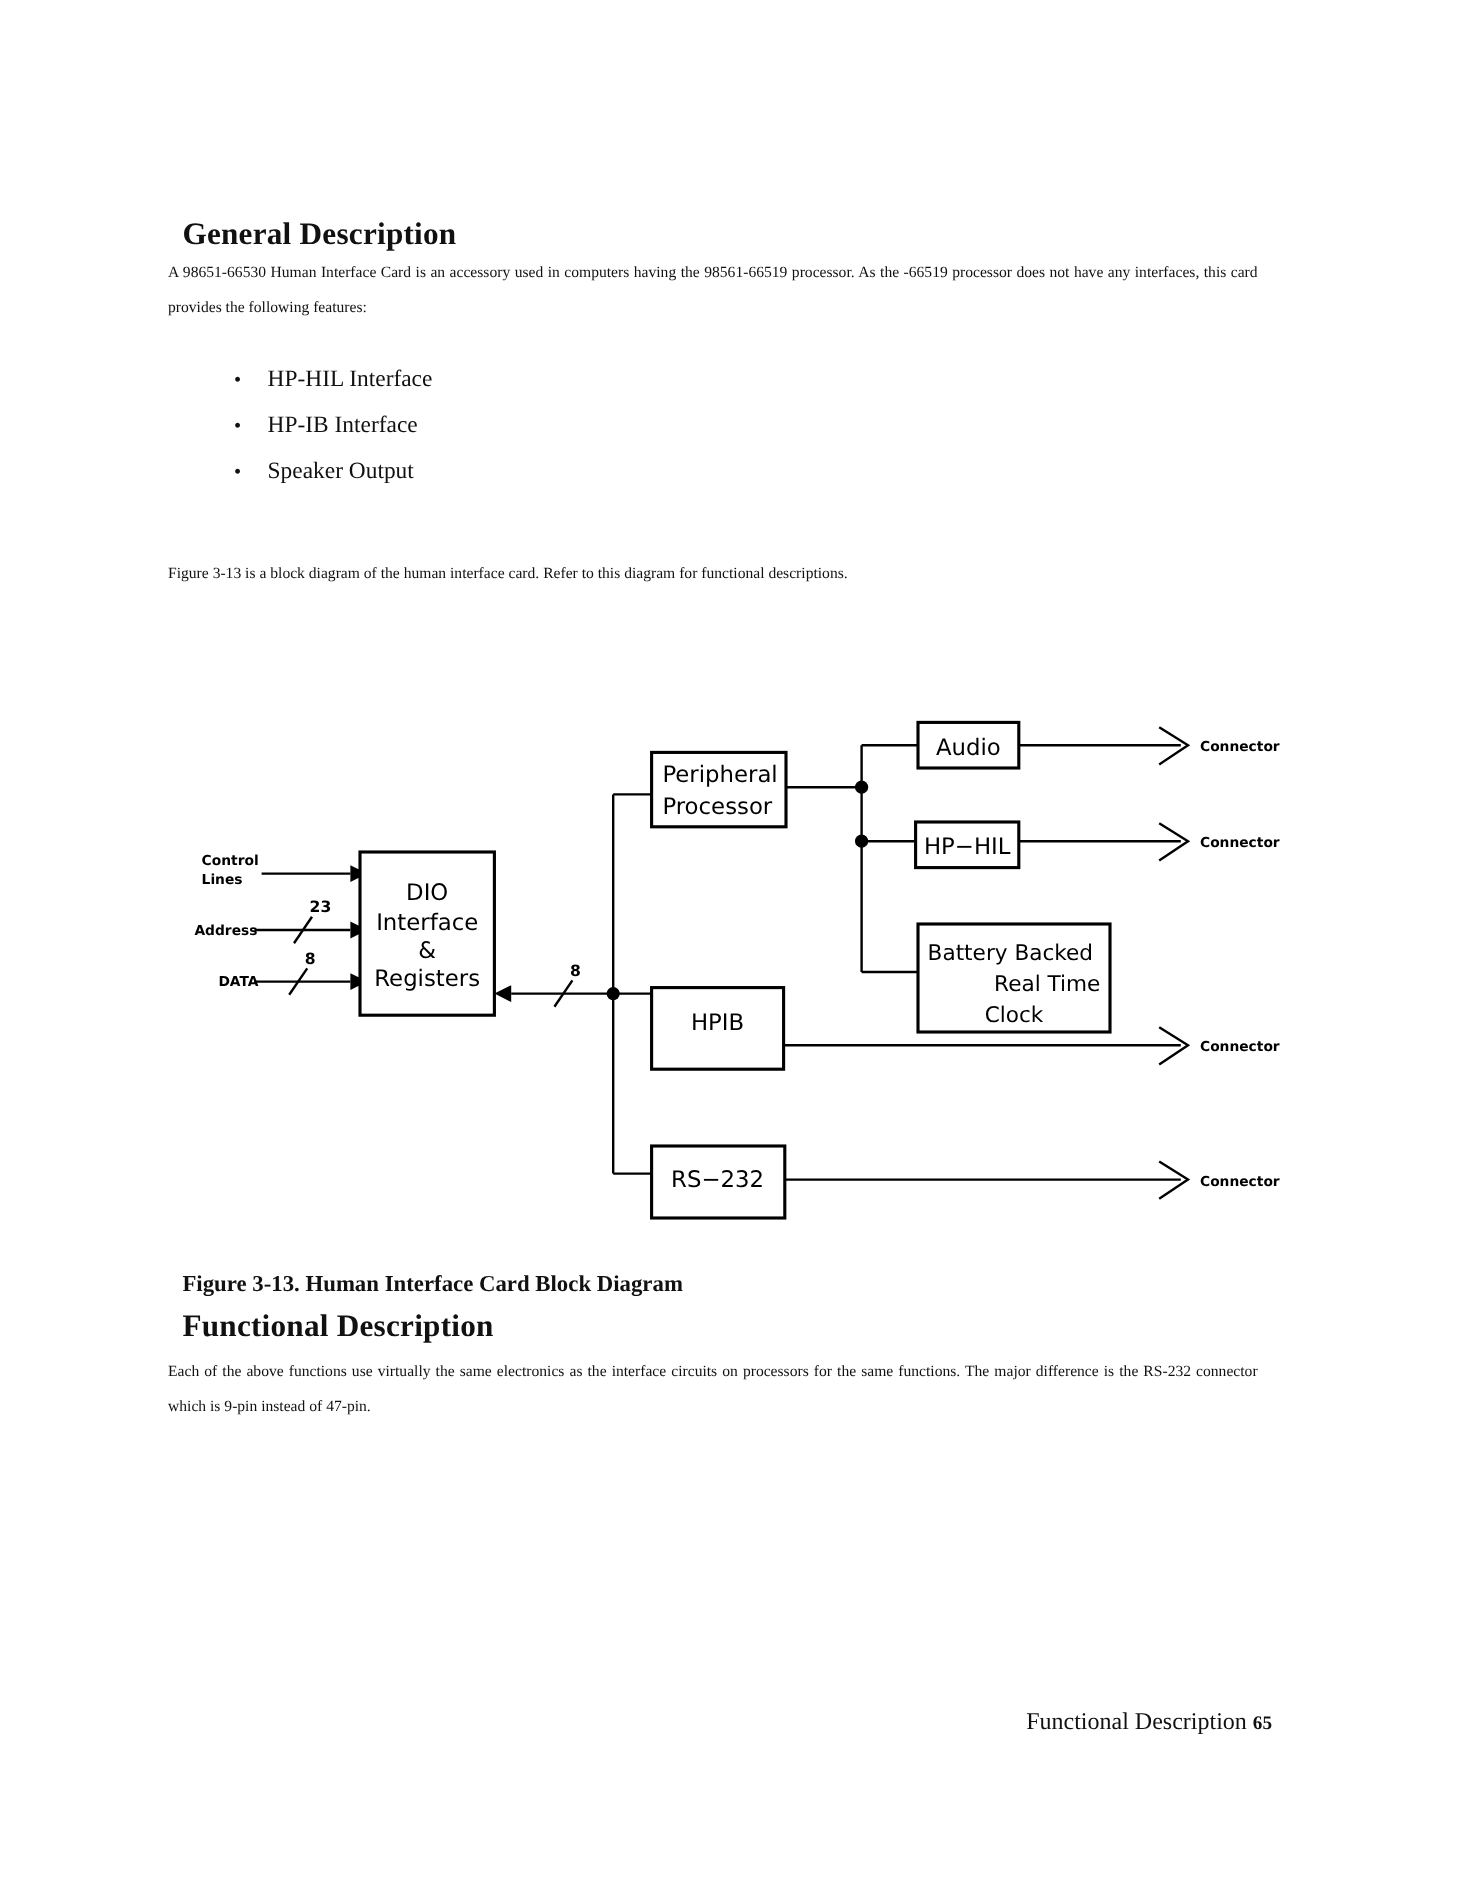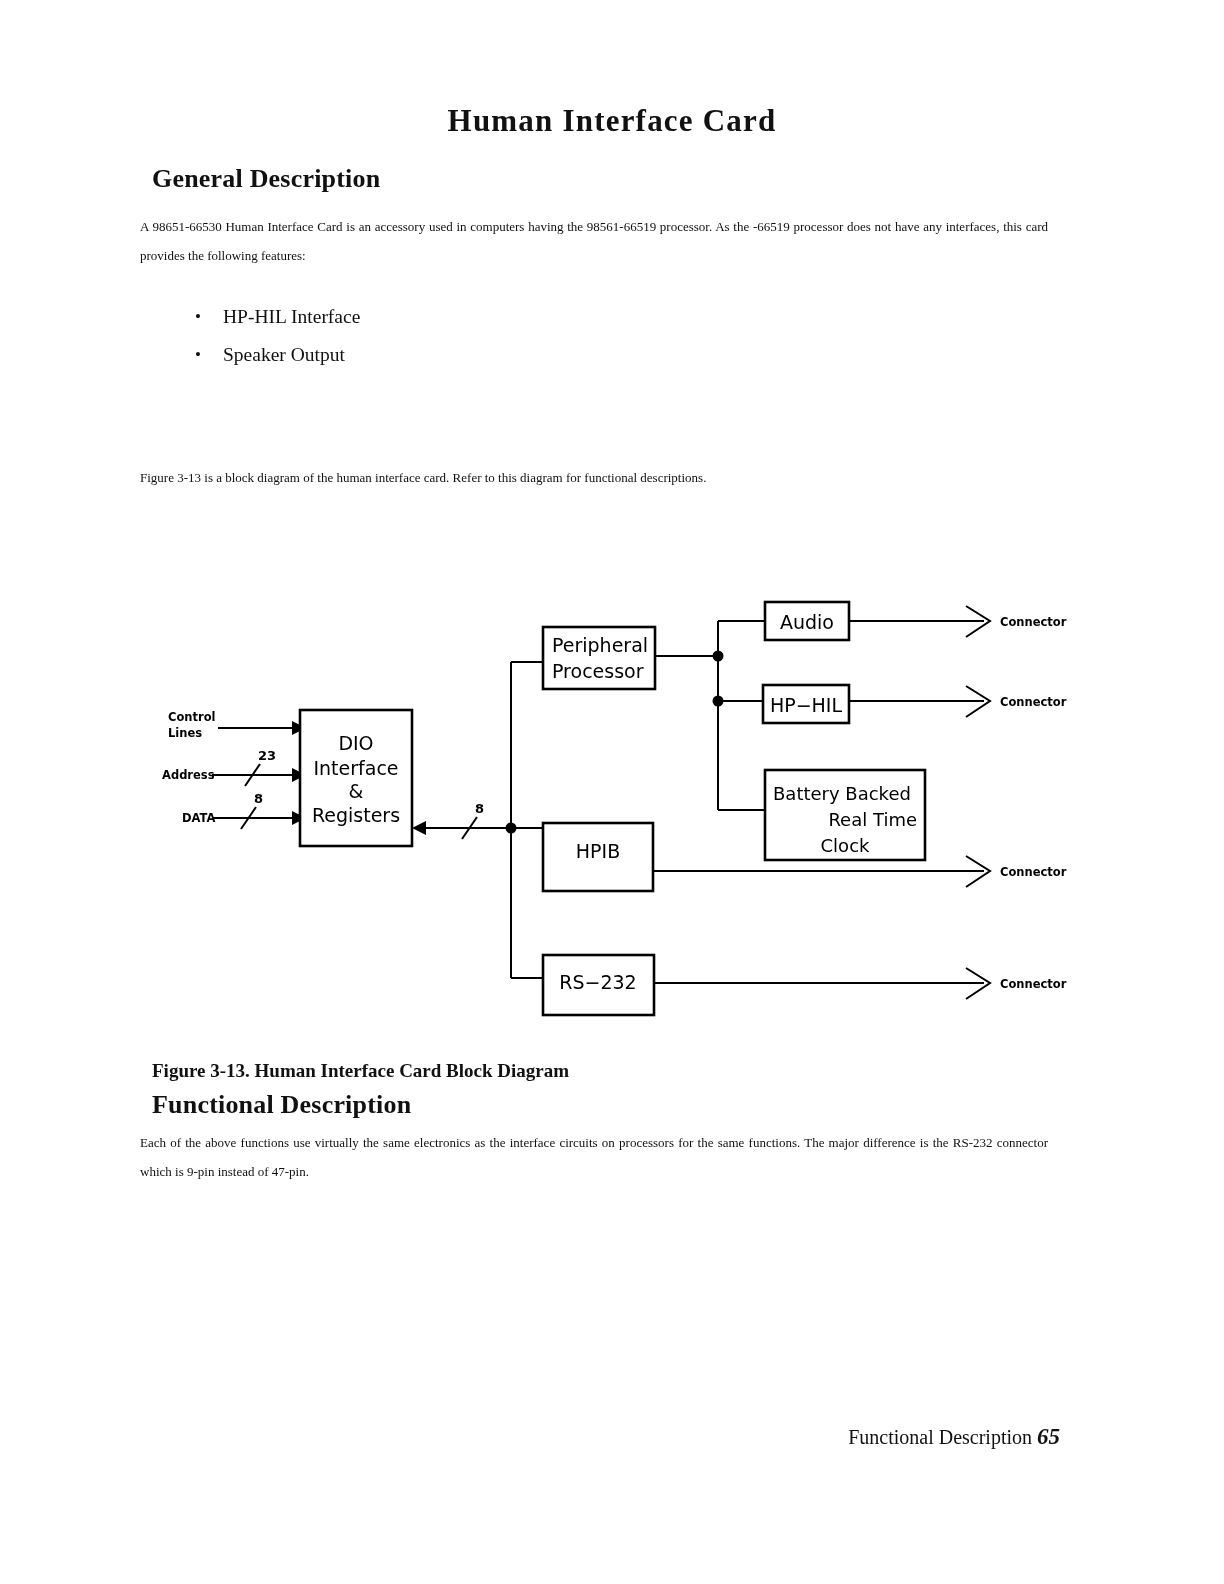--- a/index.html
+++ b/index.html
@@ -34,21 +34,21 @@
     letter-spacing: 1.2px;
   }
 
   .section-heading {
     position: absolute;
     left: 152px;
     font-size: 26px;
     font-weight: bold;
     letter-spacing: 0.2px;
   }
-  .section-heading.general { top: 164px; }
+  .section-heading.general { top: 180px; }
   .section-heading.functional { top: 1090px; }
 
   .body-para {
     position: absolute;
     left: 140px;
     width: 908px;
     font-size: 13px;
     line-height: 29px;
     text-align: justify;
     text-justify: inter-word;
@@ -93,22 +93,21 @@
   .page-footer {
     position: absolute;
     left: 152px;
     top: 1424px;
     width: 908px;
     text-align: right;
     font-size: 20px;
   }
   .page-footer .pgnum {
     font-weight: bold;
-    font-size: 23px;
-    font-style: italic;
+    font-size: 16px;
   }
 
   
   .diagram {
     position: absolute;
     left: 0;
     top: 560px;
     width: 1224px;
     height: 460px;
   }
@@ -151,28 +150,28 @@
     fill: #ffffff;
     stroke: #000000;
     stroke-width: 2.6;
   }
 </style>
 </head>
 <body>
 
 <div class="page">
 
-  <div class="doc-title">Human Interface Card</div>
 
   <div class="section-heading general">General Description</div>
 
   <div class="body-para p1">A 98651-66530 Human Interface Card is an accessory used in computers having the 98561-66519 processor. As the -66519 processor does not have any interfaces, this card provides the following features:</div>
 
   <ul class="bullet-list">
     <li>HP-HIL Interface</li>
+    <li>HP-IB Interface</li>
     <li>Speaker Output</li>
   </ul>
 
   <div class="body-para p2">Figure 3-13 is a block diagram of the human interface card. Refer to this diagram for functional descriptions.</div>
 
   <div class="diagram">
     <svg width="1224" height="460" viewBox="0 0 1224 460" xmlns="http://www.w3.org/2000/svg">
 
       <path class="wire" d="M 218 168 L 292 168"></path>
       <polygon points="292,161 306,168 292,175" fill="#000"></polygon>

